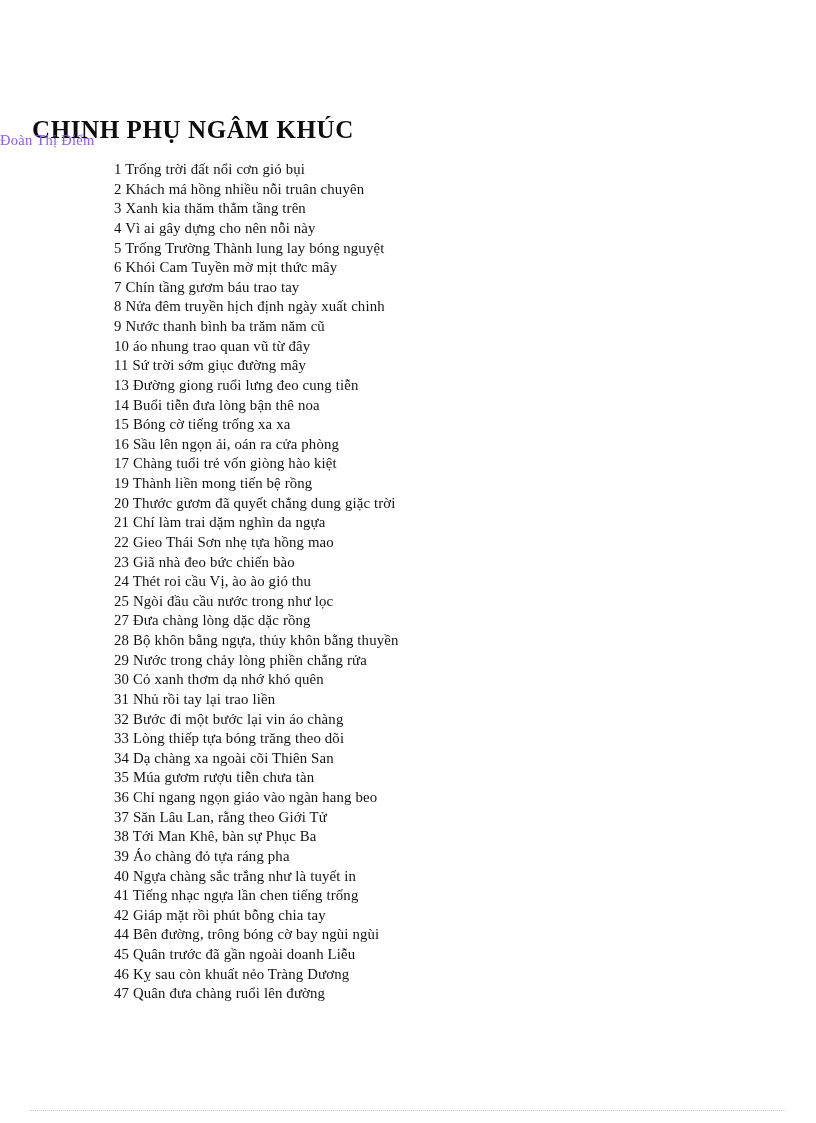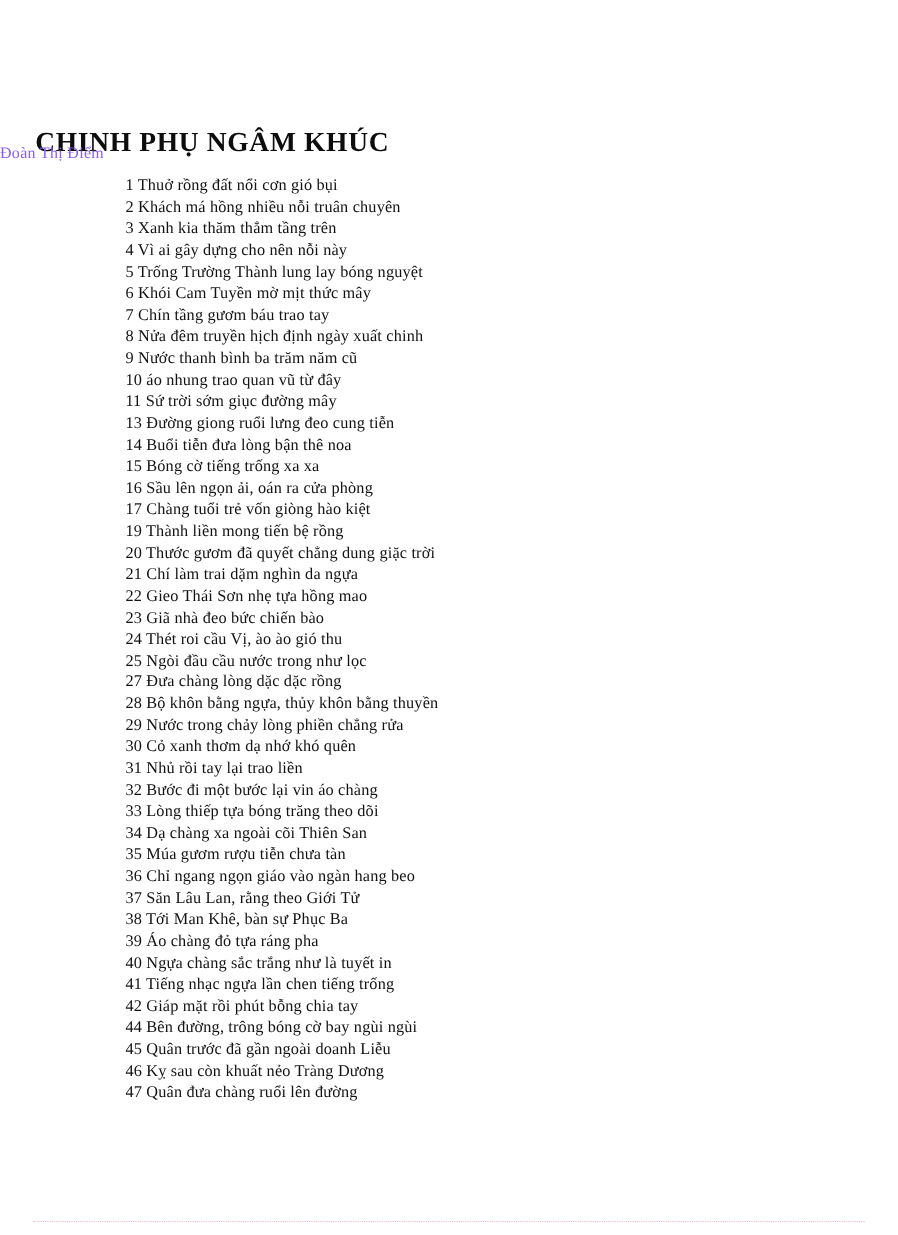--- a/index.html
+++ b/index.html
@@ -76,21 +76,21 @@
 </head>
 <body>
 
 <div class="page">
 
   <h1 class="doc-title">CHINH PHỤ NGÂM KHÚC</h1>
 
   <div class="doc-author">Đoàn Thị Điểm</div>
 
   <div class="verse-block">
-      <div class="verse-line"><span class="verse-num">1</span> <span class="verse-text">Thuở rồng đất nổi cơn gió bụi</span></div>
+      <div class="verse-line"><span class="verse-num">1</span> <span class="verse-text">Trống trời đất nổi cơn gió bụi</span></div>
       <div class="verse-line"><span class="verse-num">2</span> <span class="verse-text">Khách má hồng nhiều nỗi truân chuyên</span></div>
       <div class="verse-line"><span class="verse-num">3</span> <span class="verse-text">Xanh kia thăm thẳm tầng trên</span></div>
       <div class="verse-line"><span class="verse-num">4</span> <span class="verse-text">Vì ai gây dựng cho nên nỗi này</span></div>
       <div class="verse-line"><span class="verse-num">5</span> <span class="verse-text">Trống Trường Thành lung lay bóng nguyệt</span></div>
       <div class="verse-line"><span class="verse-num">6</span> <span class="verse-text">Khói Cam Tuyền mờ mịt thức mây</span></div>
       <div class="verse-line"><span class="verse-num">7</span> <span class="verse-text">Chín tầng gươm báu trao tay</span></div>
       <div class="verse-line"><span class="verse-num">8</span> <span class="verse-text">Nửa đêm truyền hịch định ngày xuất chinh</span></div>
       <div class="verse-line"><span class="verse-num">9</span> <span class="verse-text">Nước thanh bình ba trăm năm cũ</span></div>
       <div class="verse-line"><span class="verse-num">10</span> <span class="verse-text">áo nhung trao quan vũ từ đây</span></div>
       <div class="verse-line"><span class="verse-num">11</span> <span class="verse-text">Sứ trời sớm giục đường mây</span></div>

